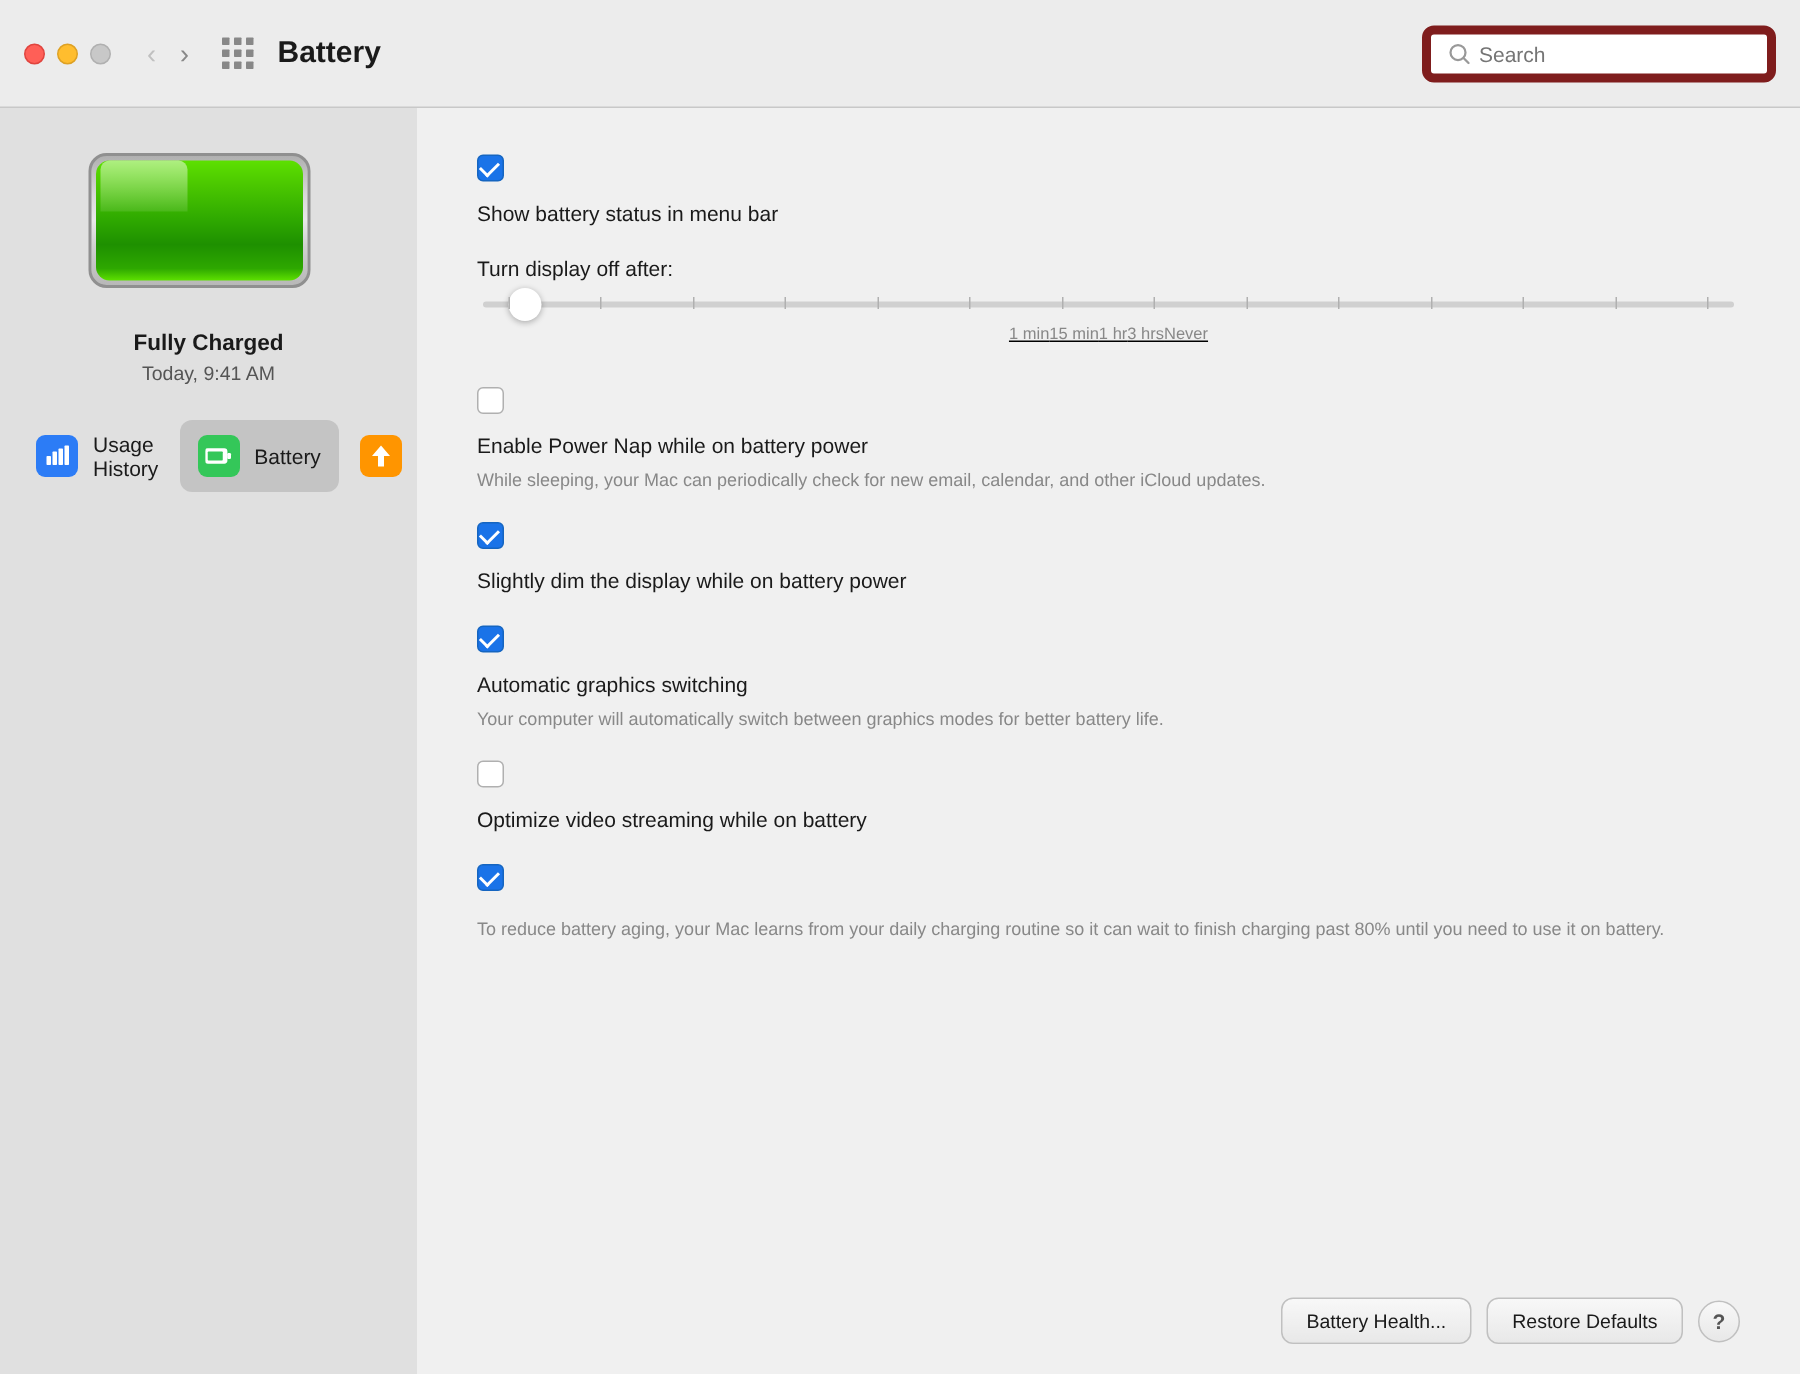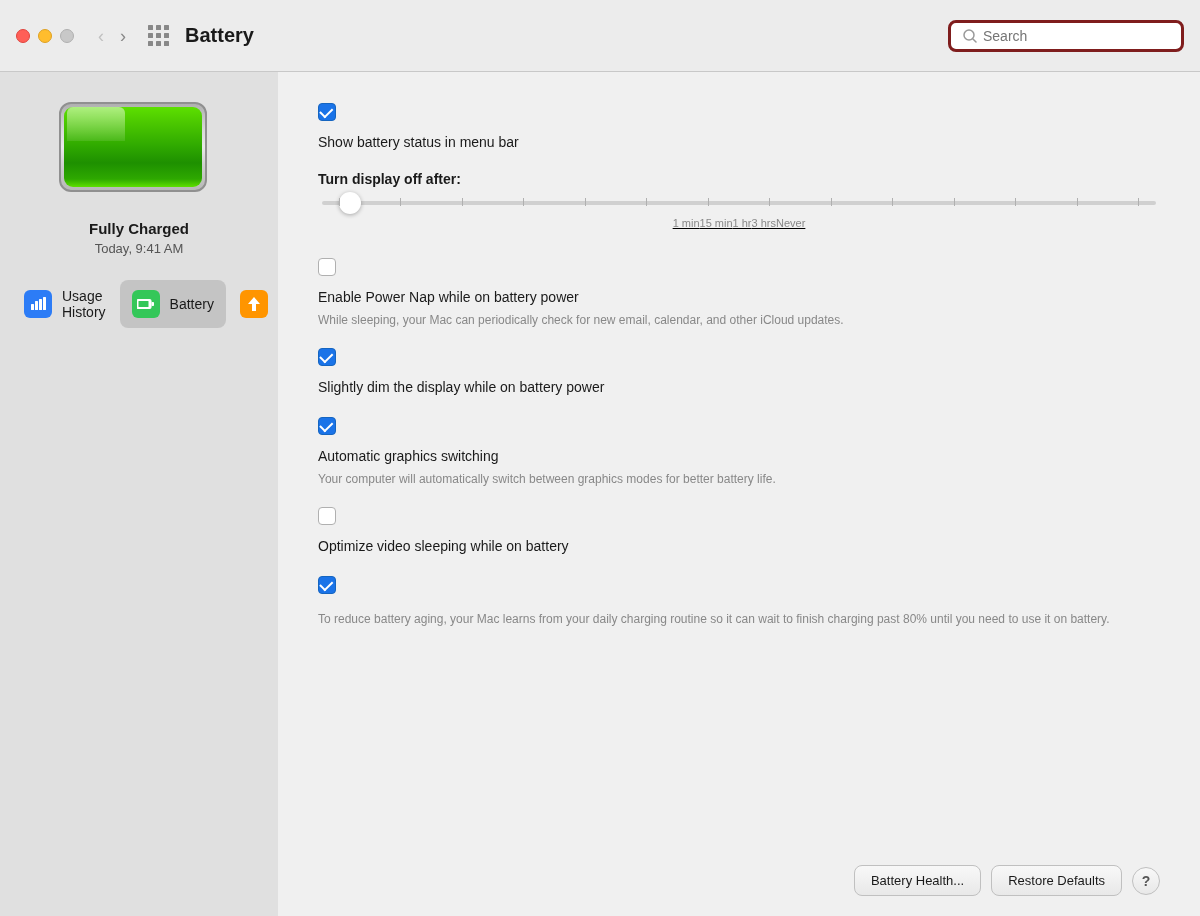--- a/index.html
+++ b/index.html
@@ -72,21 +72,21 @@
       font-weight: 700;
       margin-left: 16px;
       color: #1a1a1a;
     }
 
     .search-bar {
       margin-left: auto;
       display: flex;
       align-items: center;
       background: #fff;
-      border: 3px solid #7f1d1d;
+      border: 6px solid #7f1d1d;
       border-radius: 8px;
       padding: 5px 12px;
       width: 236px;
       gap: 6px;
     }
     .search-icon-svg { color: #999; flex-shrink: 0; }
     .search-input {
       border: none;
       outline: none;
       background: transparent;
@@ -277,21 +277,21 @@
       margin-top: 4px;
       line-height: 1.5;
     }
 
     
     .slider-section {
       margin-bottom: 28px;
     }
     .slider-label {
       font-size: 14px;
-      font-weight: 700;
+      font-weight: 400;
       color: #1a1a1a;
       margin-bottom: 14px;
     }
     .slider-container {
       position: relative;
       padding: 0 4px;
     }
     .slider-track {
       height: 4px;
       background: #d0d0d0;
@@ -520,21 +520,21 @@
       <div class="checkbox checked"></div>
       <div class="option-text-group">
         <div class="option-label">Automatic graphics switching</div>
         <div class="option-desc">Your computer will automatically switch between graphics modes for better battery life.</div>
       </div>
     </div>
 
     <div class="option-row">
       <div class="checkbox unchecked"></div>
       <div class="option-text-group">
-        <div class="option-label">Optimize video sleeping while on battery</div>
+        <div class="option-label">Optimize video streaming while on battery</div>
       </div>
     </div>
 
     <div class="option-row">
       <div class="checkbox checked"></div>
       <div class="option-text-group">
         <div class="option-desc">To reduce battery aging, your Mac learns from your daily charging routine so it can wait to finish charging past 80% until you need to use it on battery.</div>
       </div>
     </div>
 

